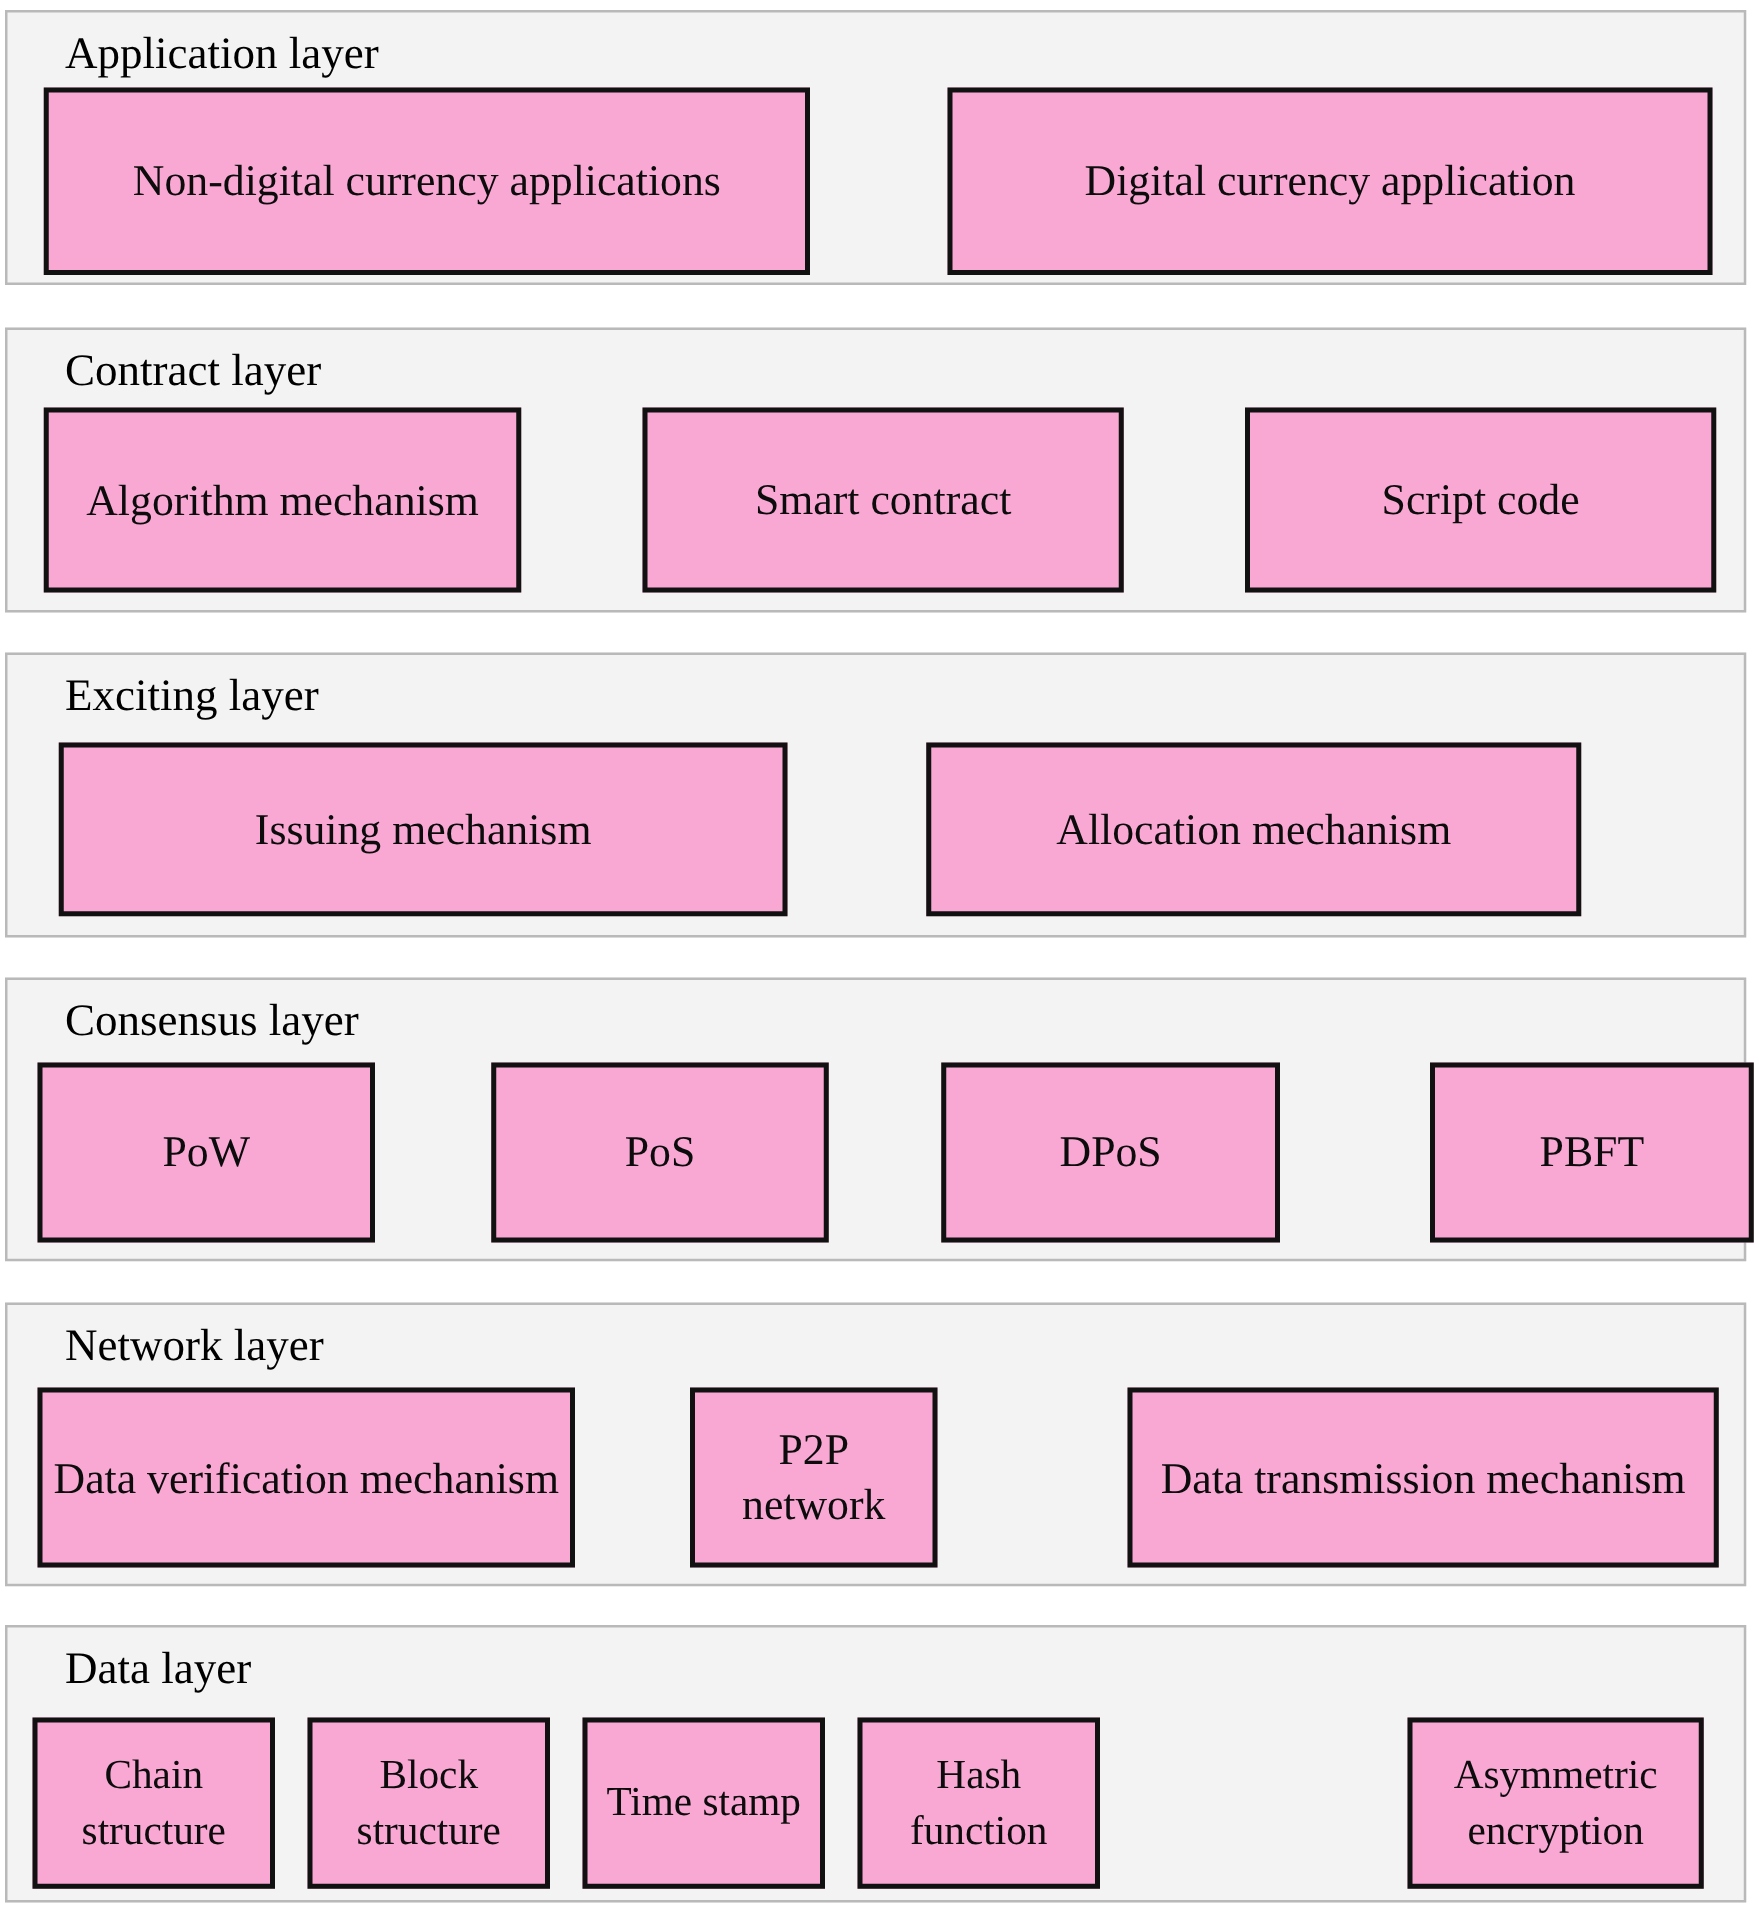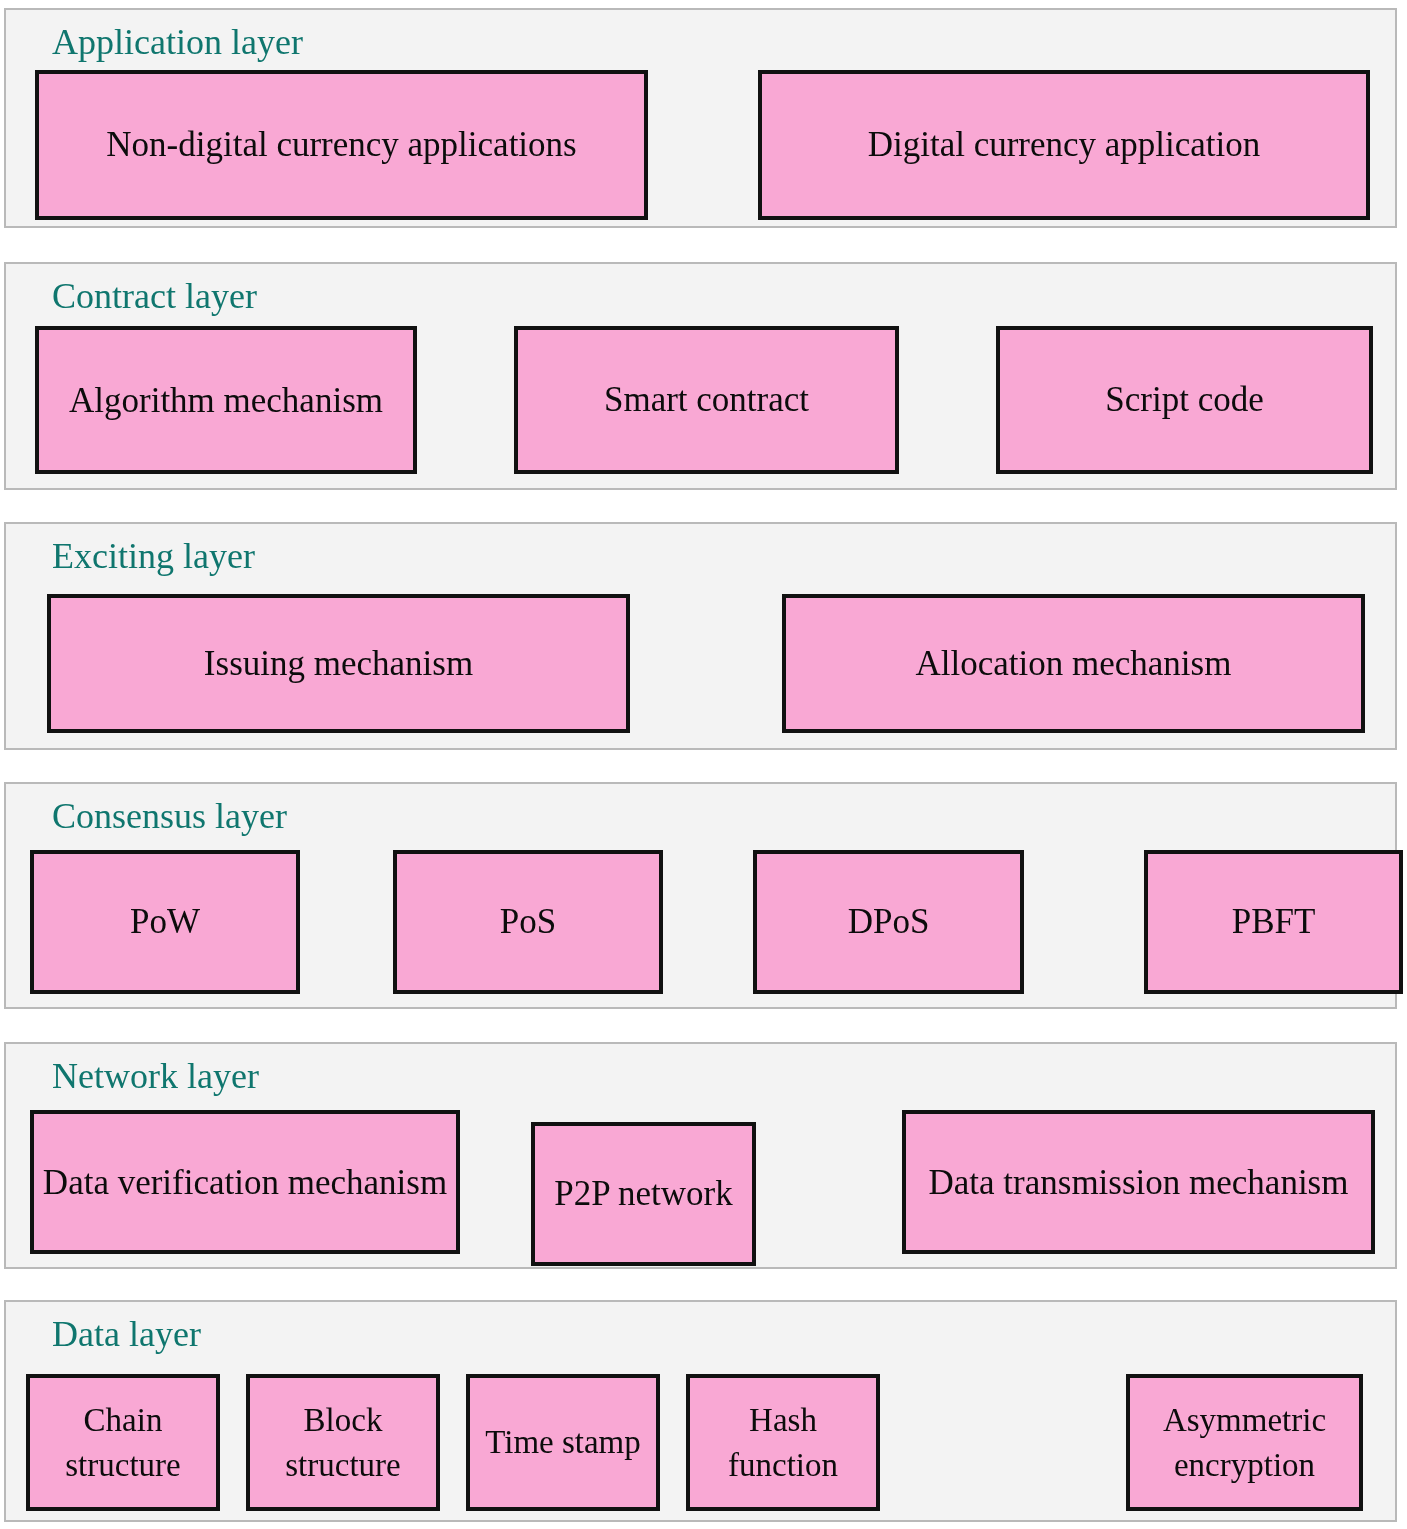--- a/index.html
+++ b/index.html
@@ -27,21 +27,21 @@
     box-sizing: border-box;
     background: #f3f3f3;
     border: 2px solid #b9b9b9;
   }
   .layer-title {
     position: absolute;
     left: 46px;
     top: 10px;
     font-size: 36px;
     line-height: 44px;
-    color: #0f766e;
+    color: #000000;
     white-space: nowrap;
     font-weight: normal;
   }
   .node {
     position: absolute;
     box-sizing: border-box;
     background: #f9a8d4;
     border: 4px solid #111111;
     display: flex;
     align-items: center;
@@ -64,35 +64,35 @@
   #layer-contract { top: 262px; height: 228px; }
   #layer-contract .node { top: 62px; height: 148px; }
   #con-box-0 { left: 29px;  width: 382px; }
   #con-box-1 { left: 508px; width: 385px; }
   #con-box-2 { left: 990px; width: 377px; text-align: center; }
 
   
   #layer-exciting { top: 522px; height: 228px; }
   #layer-exciting .node { top: 70px; height: 139px; }
   #exc-box-0 { left: 41px;  width: 583px; }
-  #exc-box-1 { left: 776px; width: 583px; }
+  #exc-box-1 { left: 735px; width: 524px; }
 
   
   #layer-consensus { top: 782px; height: 227px; }
   #layer-consensus .node { top: 66px; height: 144px; }
   #cns-box-0 { left: 24px;   width: 270px; }
   #cns-box-1 { left: 387px;  width: 270px; }
   #cns-box-2 { left: 747px;  width: 271px; }
   #cns-box-3 { left: 1110px; width: 259px; margin-left: 28px; }
 
   
   #layer-network { top: 1042px; height: 227px; }
   #layer-network .node { top: 66px; height: 144px; }
   #net-box-0 { left: 24px;  width: 430px; }
-  #net-box-1 { left: 525px; width: 225px; margin-top: 12px; }
+  #net-box-1 { left: 546px; width: 198px; }
   #net-box-2 { left: 896px; width: 473px; }
 
   
   #layer-data { top: 1300px; height: 222px; }
   #layer-data .node { top: 72px; height: 137px; font-size: 33px; line-height: 45px; }
   #dat-box-0 { left: 20px;   width: 194px; }
   #dat-box-1 { left: 240px;  width: 194px; }
   #dat-box-2 { left: 460px;  width: 194px; }
   #dat-box-3 { left: 680px;  width: 194px; }
   #dat-box-4 { left: 900px;  width: 194px; }

